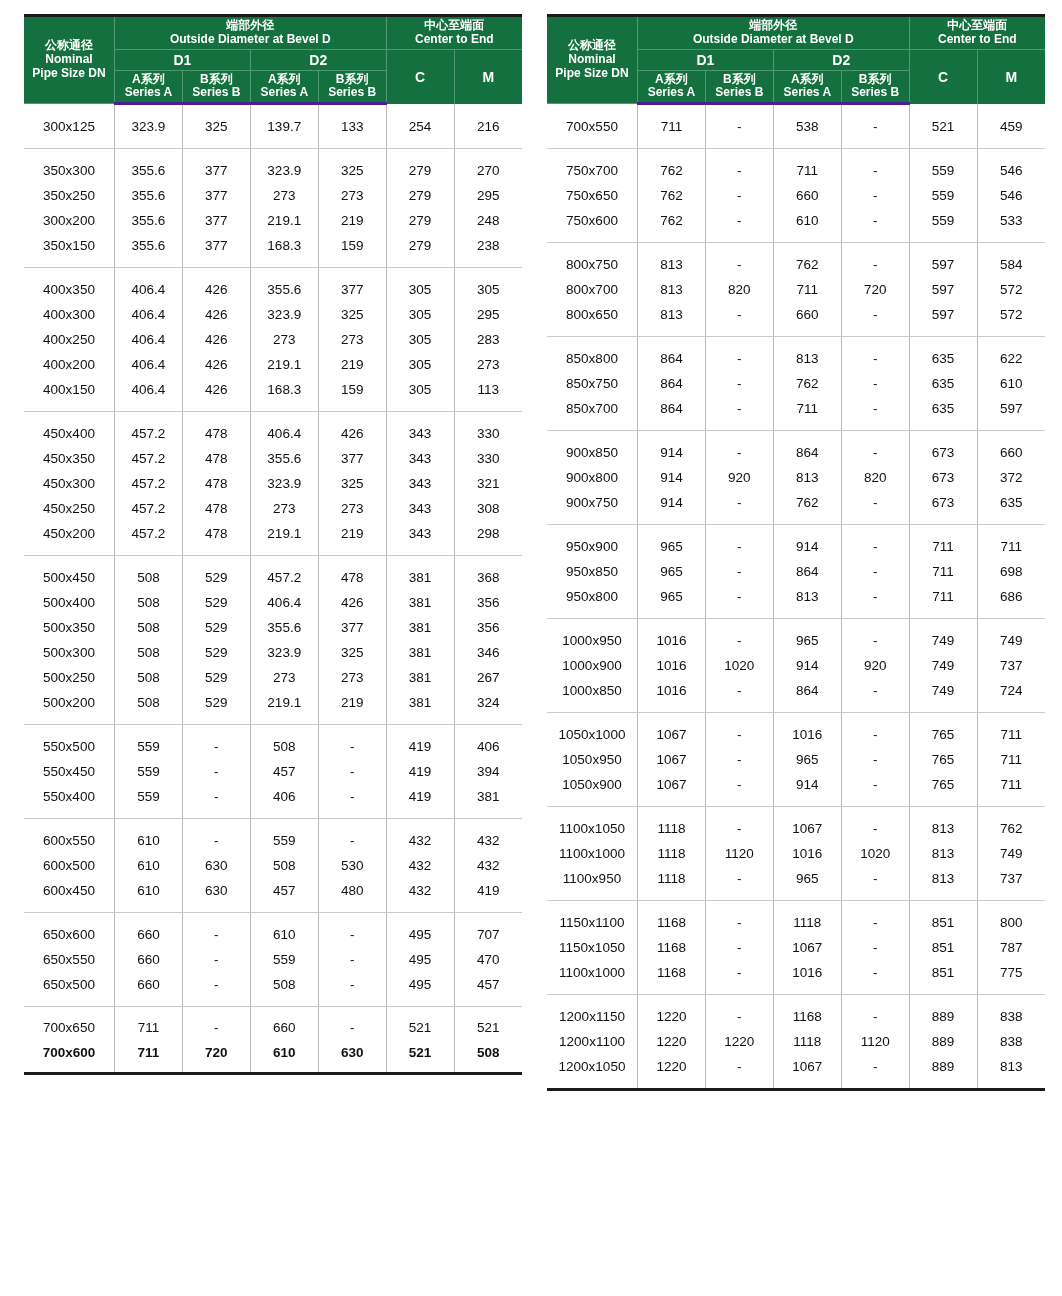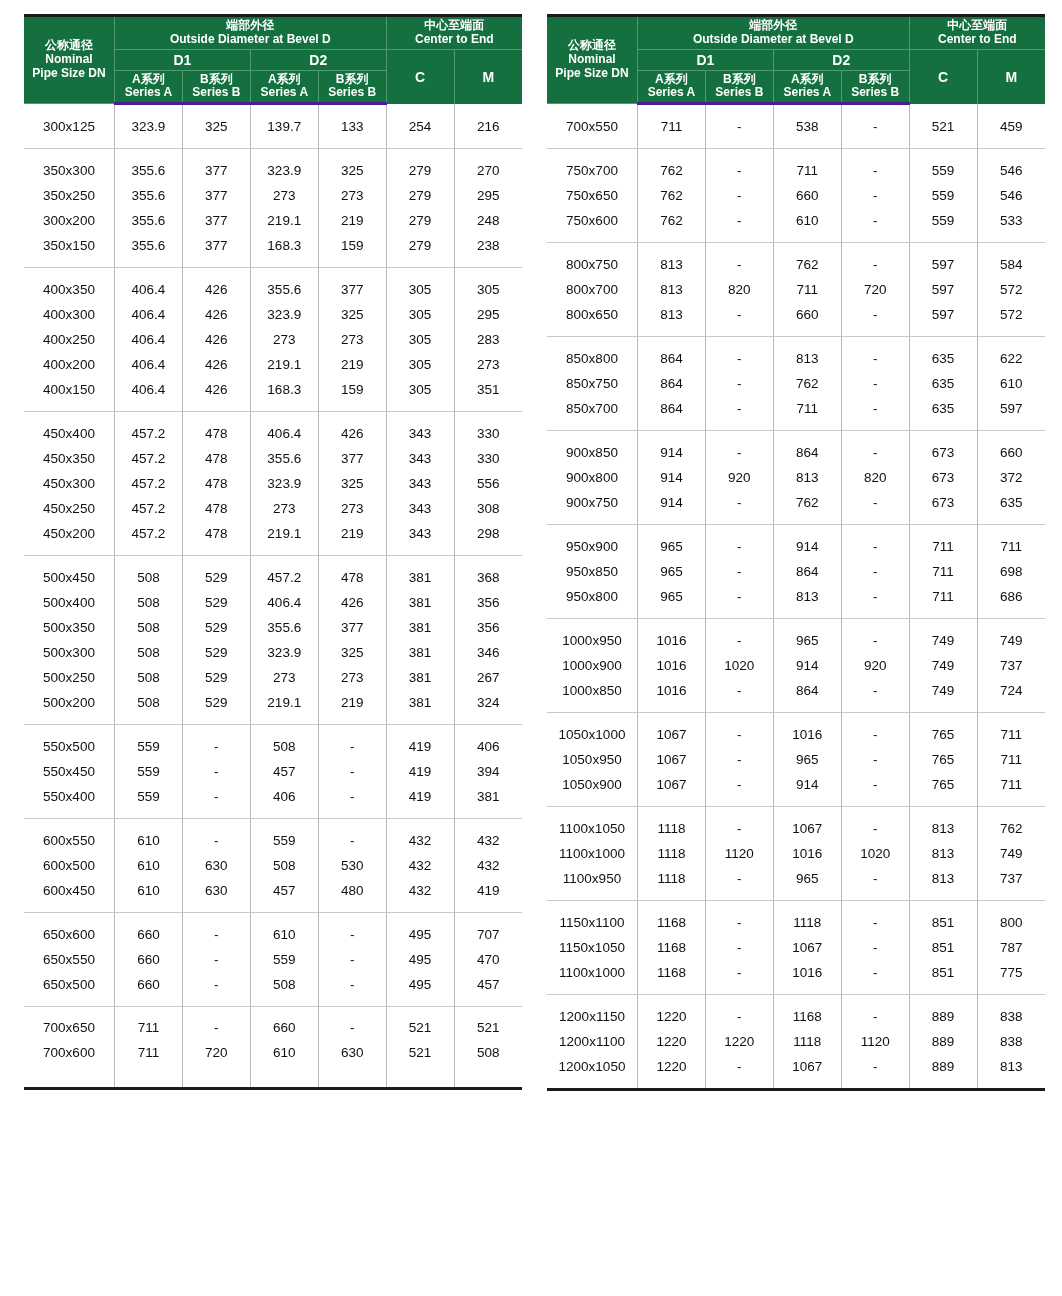--- a/index.html
+++ b/index.html
@@ -58,21 +58,21 @@
     font-size:13.5px;
     white-space:nowrap;
   }
   table.spec tbody td.last{border-right:none;}
   tbody tr.grp-first td{padding-top:9px;}
   tbody tr.grp-last td{
     padding-bottom:9px;
     border-bottom:1px solid #c9c9c9;
   }
   tbody tr.tight-first td{padding-top:8px;padding-bottom:0;}
-  tbody tr.tight-last td{padding-top:0;padding-bottom:22px;border-bottom:none;}
+  tbody tr.tight-last td{padding-top:0;padding-bottom:7px;border-bottom:none;font-weight:bold;}
   tbody tr.endrow td{border-bottom:none;}
   table.spec tbody tr:last-child td{border-bottom:none;}
   .tblwrap .footline{
     width:498px;height:3px;background:#1b1b1b;
   }
 </style>
 </head>
 <body>
 
 <div class="sheet">
@@ -202,21 +202,21 @@
             <td>305</td>
             <td class="last">273</td>
           </tr>
           <tr class="grp-last">
             <td>400x150</td>
             <td>406.4</td>
             <td>426</td>
             <td>168.3</td>
             <td>159</td>
             <td>305</td>
-            <td class="last">351</td>
+            <td class="last">113</td>
           </tr>
           <tr class="grp-first">
             <td>450x400</td>
             <td>457.2</td>
             <td>478</td>
             <td>406.4</td>
             <td>426</td>
             <td>343</td>
             <td class="last">330</td>
           </tr>
@@ -229,21 +229,21 @@
             <td>343</td>
             <td class="last">330</td>
           </tr>
           <tr class="">
             <td>450x300</td>
             <td>457.2</td>
             <td>478</td>
             <td>323.9</td>
             <td>325</td>
             <td>343</td>
-            <td class="last">556</td>
+            <td class="last">321</td>
           </tr>
           <tr class="">
             <td>450x250</td>
             <td>457.2</td>
             <td>478</td>
             <td>273</td>
             <td>273</td>
             <td>343</td>
             <td class="last">308</td>
           </tr>

